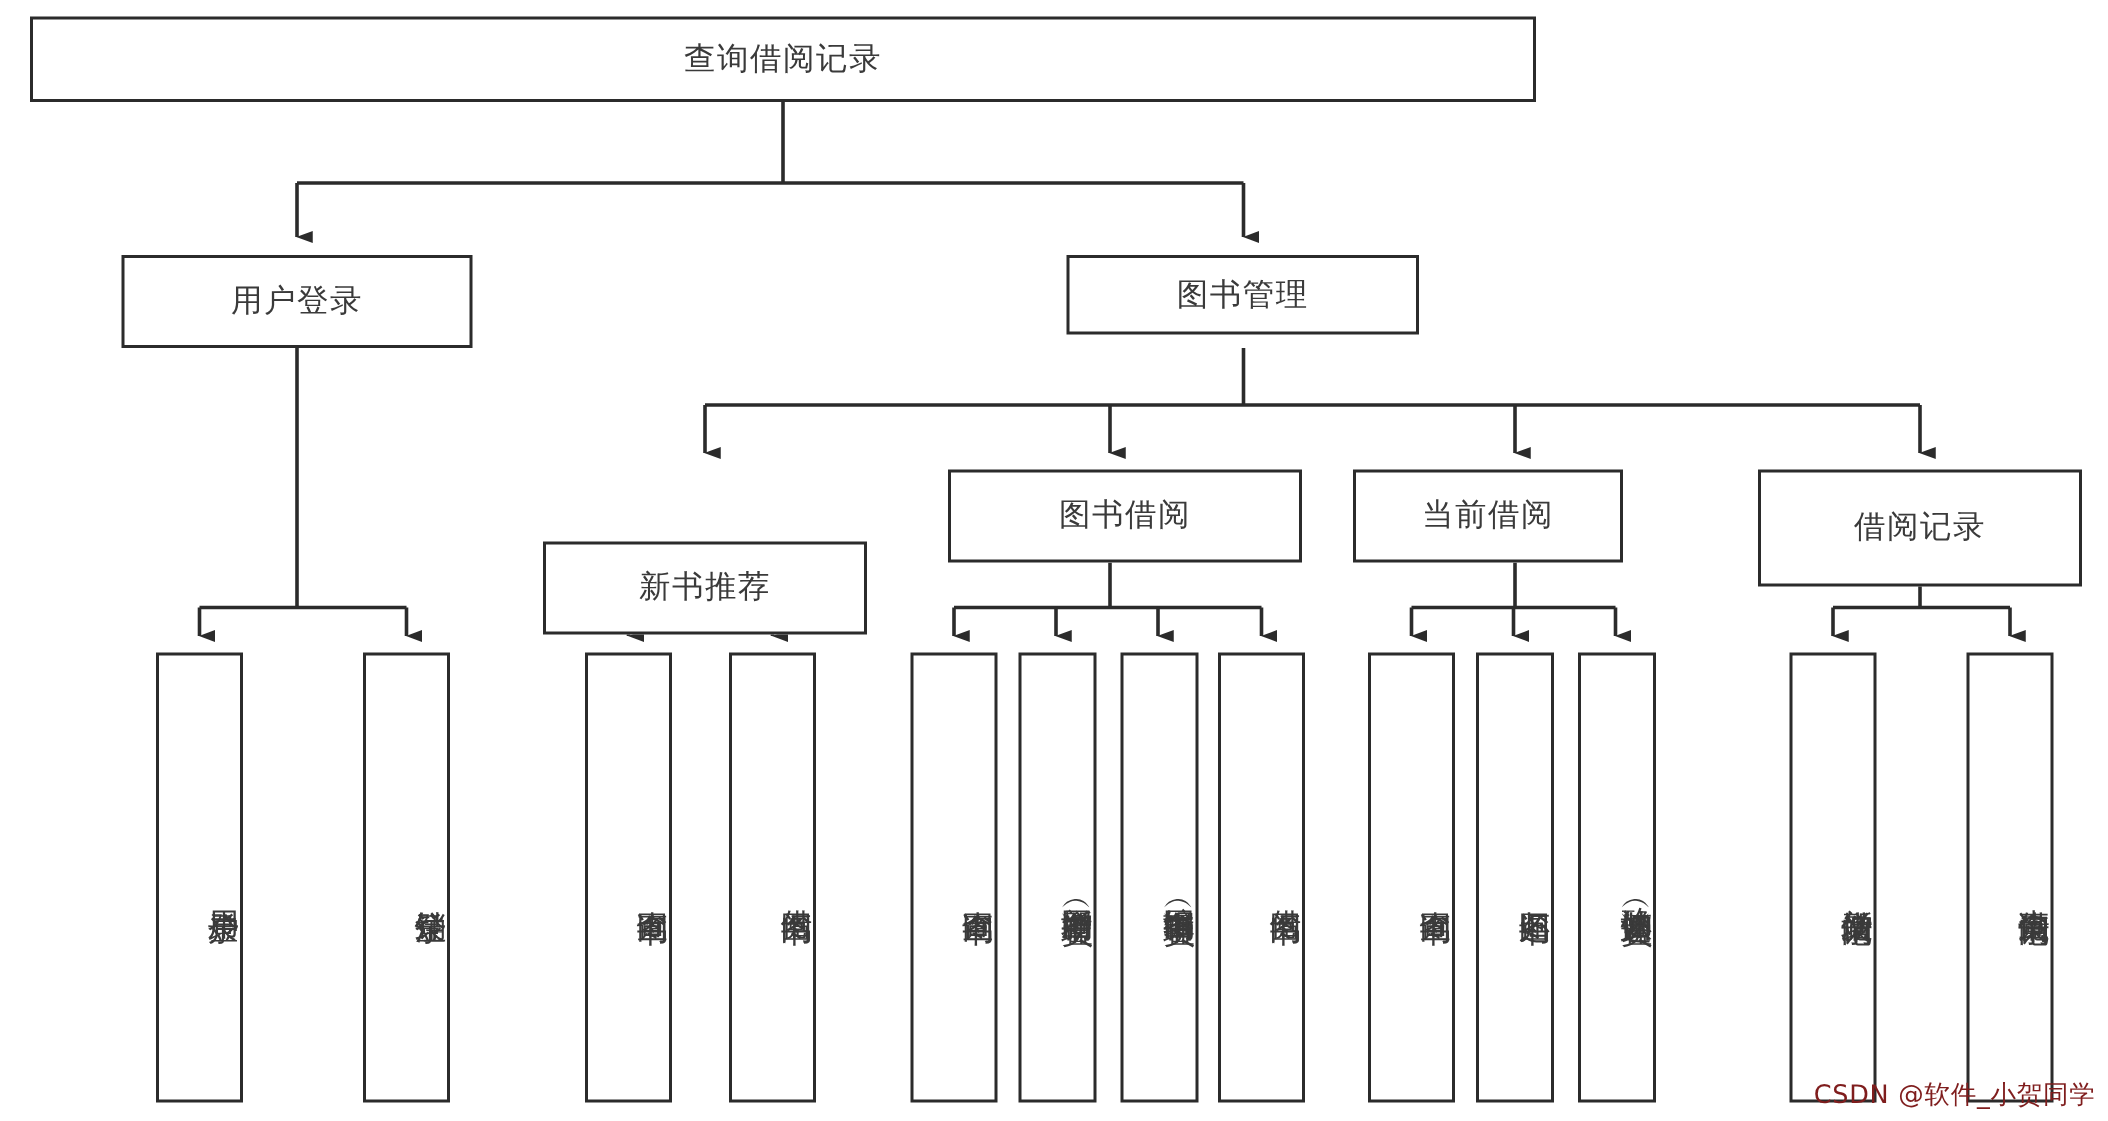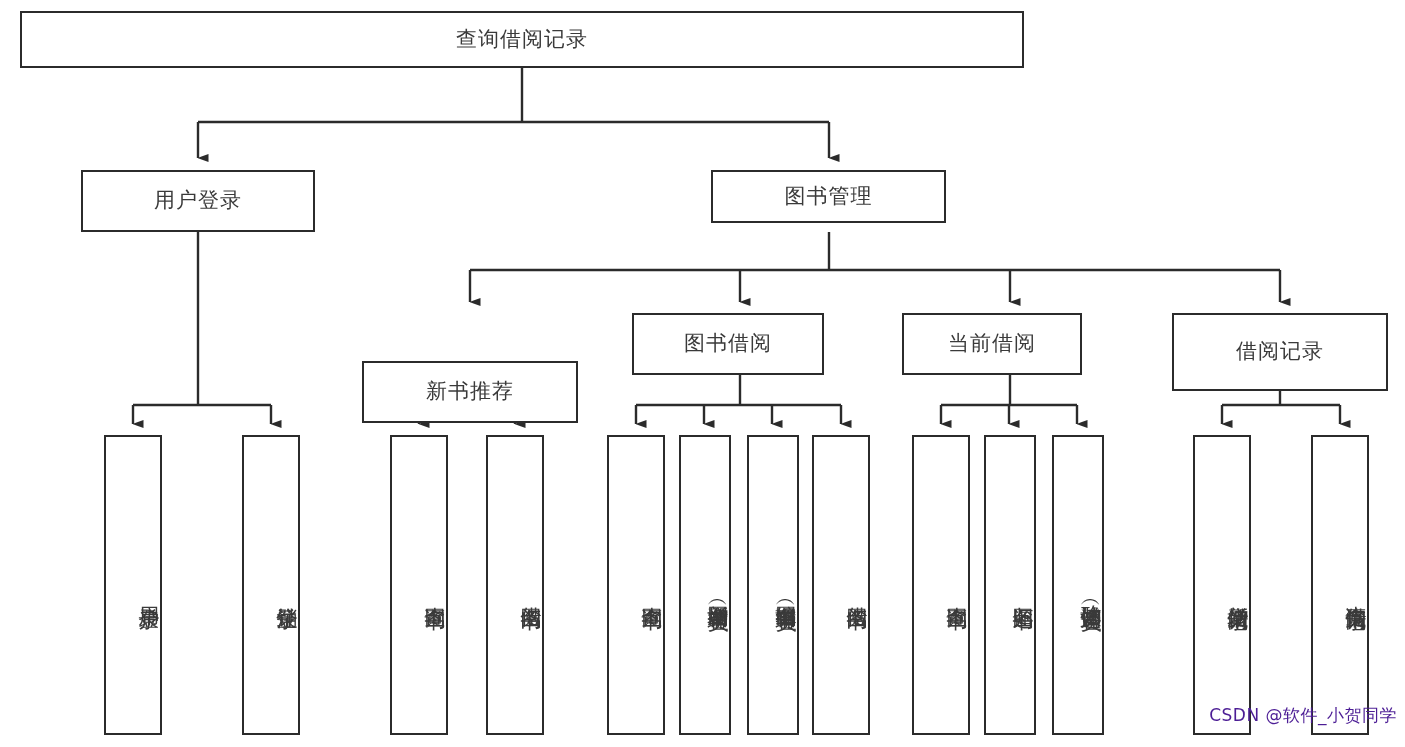--- a/index.html
+++ b/index.html
@@ -55,23 +55,23 @@
     overflow: hidden;
   }
   .node-v > .vlabel {
     writing-mode: vertical-rl;
     text-orientation: upright;
     display: block;
   }
   .watermark {
     position: absolute;
     right: 8px;
-    bottom: 20px;
+    bottom: 6px;
     font-size: 17px;
-    color: #4c1d95;
+    color: #7f1d1d;
     letter-spacing: 0.5px;
     white-space: nowrap;
     z-index: 5;
   }
 </style>
 </head>
 <body>
 
 <div id="canvas">
 
@@ -132,21 +132,21 @@
   <div class="node node-h" style="left:81px; top:170px; width:234px; height:62px;">
     <span>用户登录</span>
   </div>
   <div class="node node-h" style="left:711px; top:170px; width:235px; height:53px;">
     <span>图书管理</span>
   </div>
 
   <div class="node node-h" style="left:362px; top:313px; width:216px; height:62px;margin-top:48px;">
     <span>新书推荐</span>
   </div>
-  <div class="node node-h" style="left:632px; top:313px; width:192px; height:62px;">
+  <div class="node node-h" style="left:632px; top:313px; width:236px; height:62px;">
     <span>图书借阅</span>
   </div>
   <div class="node node-h" style="left:902px; top:313px; width:180px; height:62px;">
     <span>当前借阅</span>
   </div>
   <div class="node node-h" style="left:1172px; top:313px; width:216px; height:78px;">
     <span>借阅记录</span>
   </div>
 
   <div class="node node-v" style="left:104px; top:435px; width:58px; height:300px;">

